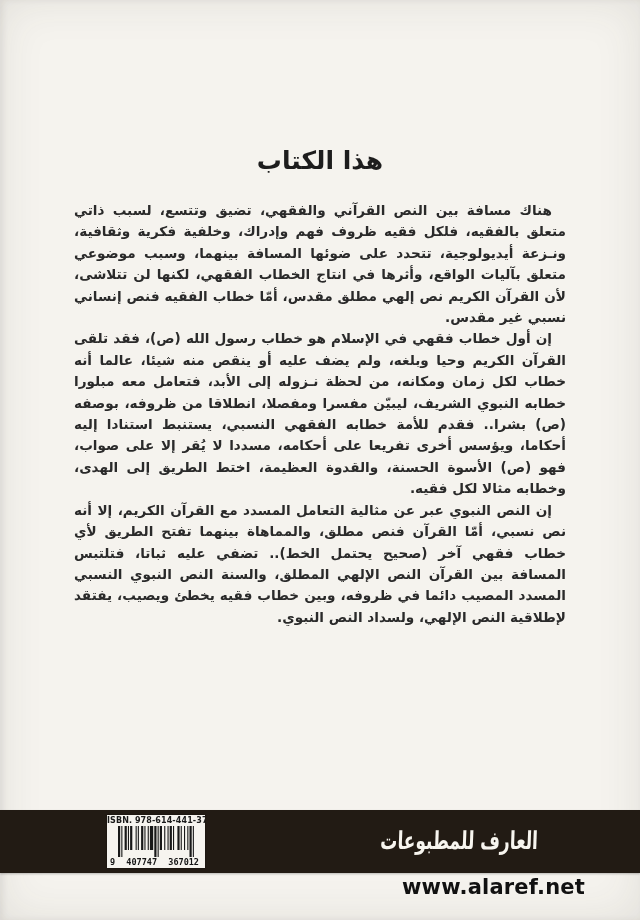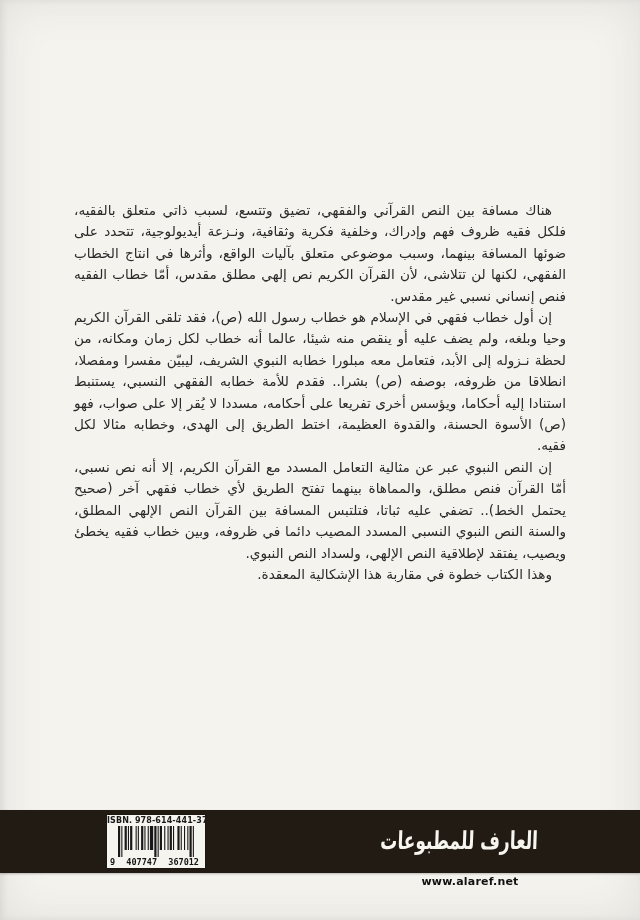--- a/index.html
+++ b/index.html
@@ -28,21 +28,21 @@
     font-weight:bold;
     color:#1d1d1d;
     letter-spacing:0;
   }
   .body-text{
     position:absolute;
     top:200px;left:74px;width:492px;
     direction:rtl;
     color:var(--text);
     font-size:13.6px;
-    font-weight:normal;
+    font-weight:bold;
     line-height:21.4px;
     text-align:justify;
   }
   .body-text p{
     margin:0;
     text-indent:14px;
     text-align:justify;
     text-align-last:right;
   }
   .footer-bar{
@@ -100,37 +100,37 @@
     transform:scaleY(1.45) skewX(-3deg);
     transform-origin:center;
     letter-spacing:-0.5px;
     white-space:nowrap;
   }
   .website{
     position:absolute;
     left:402px;top:875px;
     width:136px;
     text-align:center;
-    font-size:11px;
+    font-size:21px;
     font-weight:bold;
     letter-spacing:0.2px;
     color:var(--website-text);
   }
 </style>
 </head>
 <body>
 
 <div class="page">
 
+  <h1 class="page-title">هذا الكتاب</h1>
 
   <div class="body-text">
     <p>هناك مسافة بين النص القرآني والفقهي، تضيق وتتسع، لسبب ذاتي متعلق بالفقيه، فلكل فقيه ظروف فهم وإدراك، وخلفية فكرية وثقافية، ونـزعة أيديولوجية، تتحدد على ضوئها المسافة بينهما، وسبب موضوعي متعلق بآليات الواقع، وأثرها في انتاج الخطاب الفقهي، لكنها لن تتلاشى، لأن القرآن الكريم نص إلهي مطلق مقدس، أمّا خطاب الفقيه فنص إنساني نسبي غير مقدس.</p>
     <p>إن أول خطاب فقهي في الإسلام هو خطاب رسول الله (ص)، فقد تلقى القرآن الكريم وحيا وبلغه، ولم يضف عليه أو ينقص منه شيئا، عالما أنه خطاب لكل زمان ومكانه، من لحظة نـزوله إلى الأبد، فتعامل معه مبلورا خطابه النبوي الشريف، ليبيّن مفسرا ومفصلا، انطلاقا من ظروفه، بوصفه (ص) بشرا.. فقدم للأمة خطابه الفقهي النسبي، يستنبط استنادا إليه أحكاما، ويؤسس أخرى تفريعا على أحكامه، مسددا لا يُقر إلا على صواب، فهو (ص) الأسوة الحسنة، والقدوة العظيمة، اختط الطريق إلى الهدى، وخطابه مثالا لكل فقيه.</p>
     <p>إن النص النبوي عبر عن مثالية التعامل المسدد مع القرآن الكريم، إلا أنه نص نسبي، أمّا القرآن فنص مطلق، والمماهاة بينهما تفتح الطريق لأي خطاب فقهي آخر (صحيح يحتمل الخط).. تضفي عليه ثباتا، فتلتبس المسافة بين القرآن النص الإلهي المطلق، والسنة النص النبوي النسبي المسدد المصيب دائما في ظروفه، وبين خطاب فقيه يخطئ ويصيب، يفتقد لإطلاقية النص الإلهي، ولسداد النص النبوي.</p>
-    <p>وهذا الكتاب خطوة في مقاربة هذا الإشكالية المعقدة.</p>
   </div>
 
   <div class="footer-bar">
 
     <div class="isbn-block">
       <div class="isbn-label">ISBN. 978-614-441-374-6</div>
       <svg class="barcode-svg" width="88" height="32" viewBox="0 0 88 32">
         <g fill="#181818">
             <rect x="6.00" y="0" width="2.20" height="31"></rect>
             <rect x="9.30" y="0" width="1.10" height="31"></rect>

